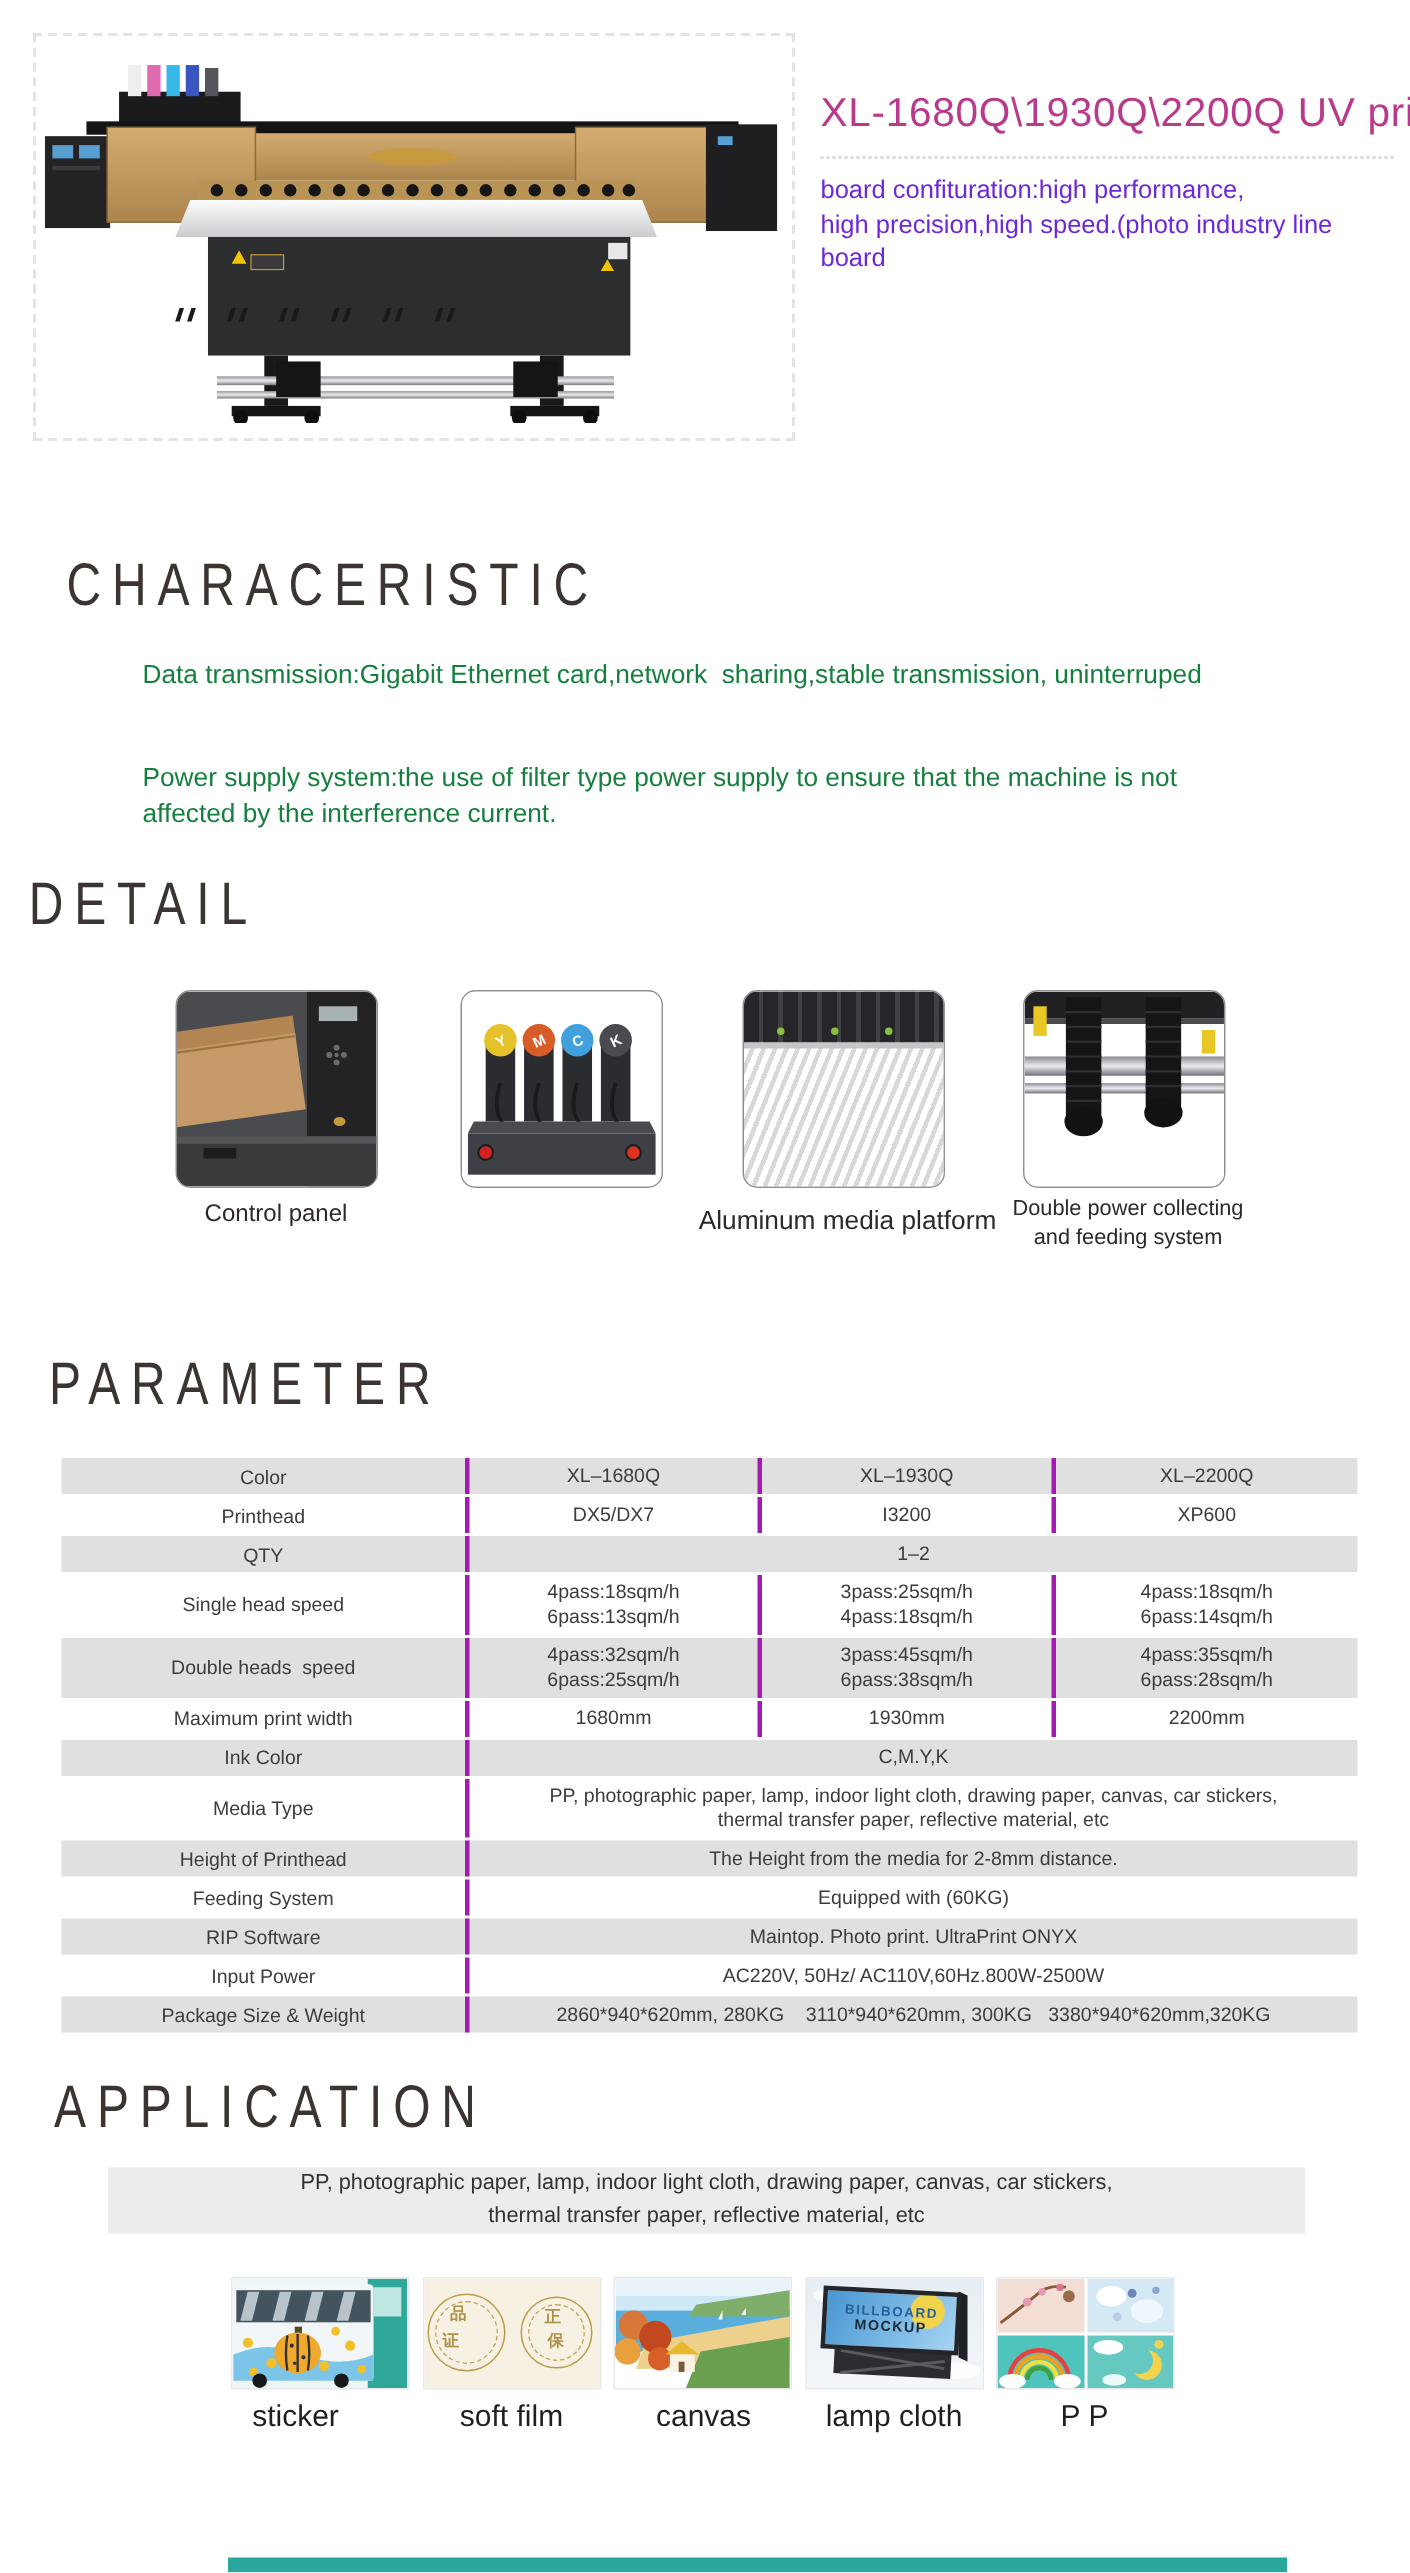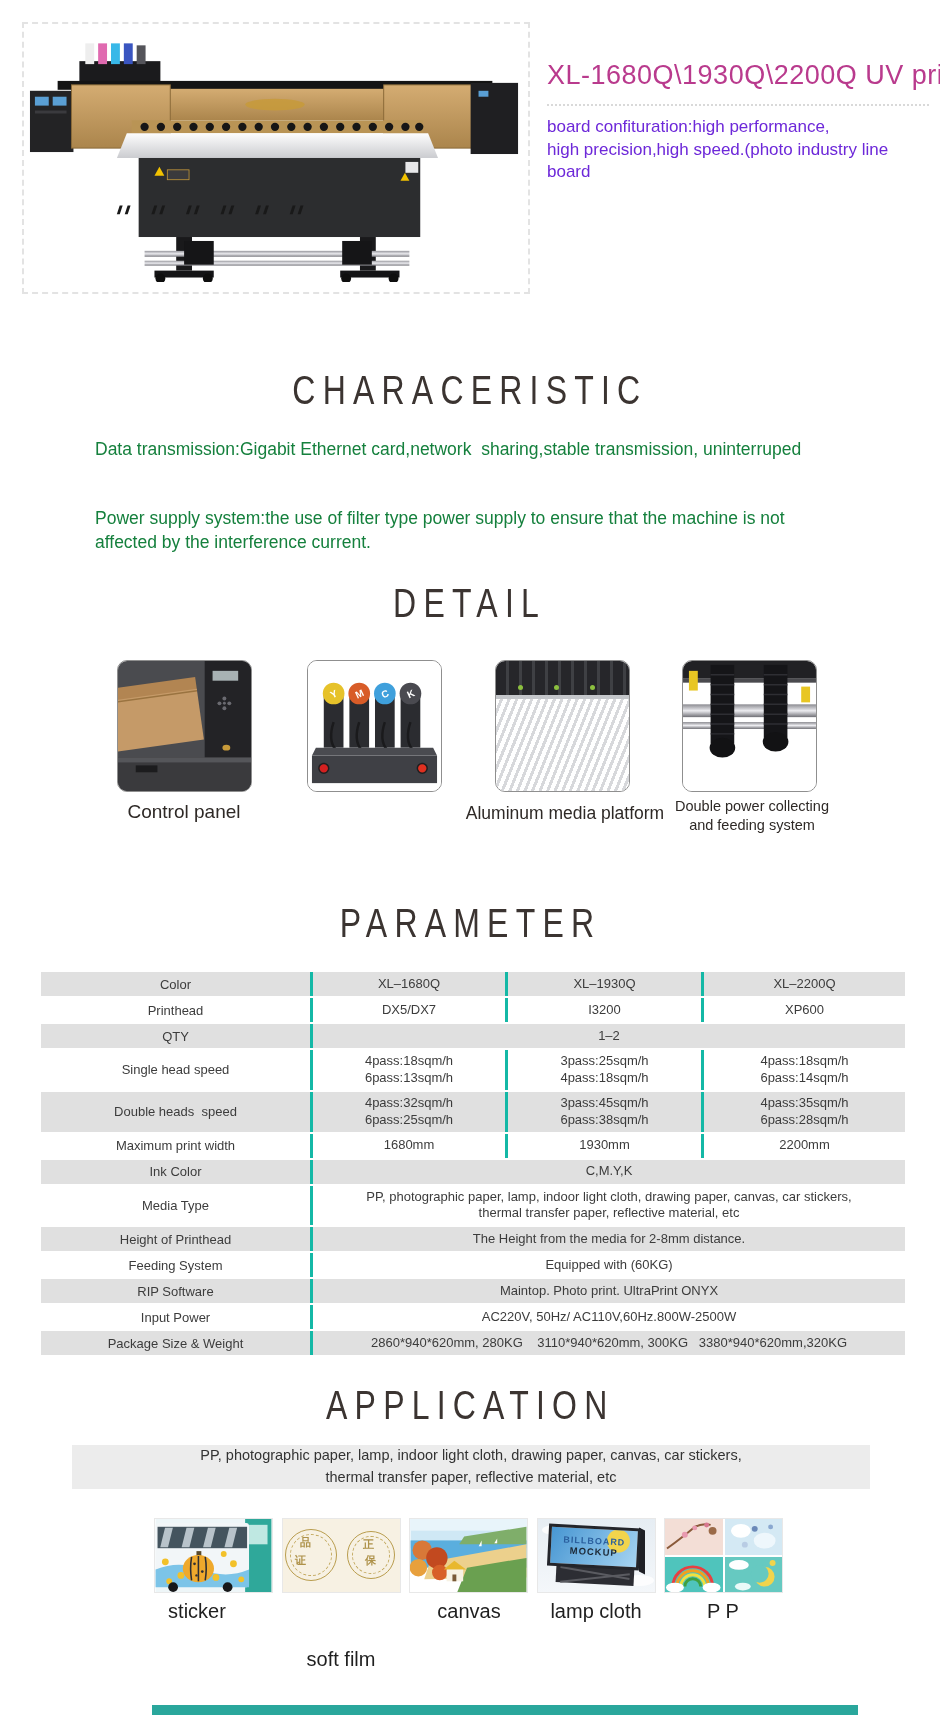--- a/index.html
+++ b/index.html
@@ -9,66 +9,66 @@
   
   .hero-frame{position:absolute;left:22px;top:22px;width:508px;height:272px;
               border:2px dashed #e3e3e3;box-sizing:border-box;background:#fff;}
   .hero-frame svg{position:absolute;left:4px;top:6px;}
   .hero-right{position:absolute;left:547px;top:60px;width:382px;}
   .hero-title{font-size:27px;color:#b93a8d;letter-spacing:.5px;white-space:nowrap;}
   .hero-dotline{border-top:2px dotted #d9d9d9;margin:13px 0 10px 0;}
   .hero-desc{font-size:17px;color:#6d28d9;line-height:1.33;white-space:pre-wrap;}
 
   
-  .sec-head{position:absolute;left:0;width:940px;text-align:center;color:#3b3431;}
+  .sec-head{position:absolute;left:0;width:940px;color:#3b3431;}
   .sec-head span{display:inline-block;font-size:40px;font-weight:400;letter-spacing:9px;
                  transform:scaleX(.8);transform-origin:center;}
   .h-char{top:368px;} .h-detail{top:581px;} .h-param{top:901px;} .h-app{top:1383px;}
 
   .char-p{position:absolute;left:95px;width:822px;font-size:17.5px;line-height:1.35;
           color:#15803d;white-space:pre-wrap;}
   .p1{top:438px;} .p2{top:468px;margin-top:39px;}
 
   
   .dcard{position:absolute;top:660px;width:135px;height:132px;border:1px solid #8f8f8f;
          border-radius:10px;overflow:hidden;background:#fff;box-sizing:border-box;}
   .dc1{left:117px;} .dc2{left:307px;} .dc3{left:495px;} .dc4{left:682px;}
   .dcap{position:absolute;text-align:center;color:#2e2926;white-space:pre-line;line-height:1.3;}
-  .cap1{top:800px;left:89px;width:190px;font-size:19px;}
+  .cap1{top:800px;left:89px;width:190px;font-size:16px;}
   .cap2{top:799px;left:276px;width:200px;font-size:20px;}
   .cap3{top:802px;left:465px;width:200px;font-size:17.5px;}
   .cap4{top:797px;left:652px;width:200px;font-size:14.5px;}
 
   
   .plat-art{position:absolute;inset:0;background:repeating-linear-gradient(112deg,#ffffff 0 4px,#d7d8db 4px 7px);}
   .plat-band{position:absolute;left:0;top:0;width:135px;height:34px;
              background:repeating-linear-gradient(90deg,#26262a 0 10px,#3f4044 10px 13px);}
   .plat-rail{position:absolute;left:0;top:34px;width:135px;height:4px;background:#c4c6ca;}
   .plat-dot{position:absolute;top:24px;width:5px;height:5px;border-radius:50%;background:#8cbf3f;}
 
   
   .ptable{position:absolute;left:41px;top:972px;width:864px;font-size:13px;color:#3c3c3c;}
   .trow{display:flex;border-bottom:2px solid #fff;}
   .trow.g .tlabel,.trow.g .tcell{background:#e0e0e0;}
   .tlabel{flex:0 0 269px;display:flex;align-items:center;justify-content:center;text-align:center;
           padding:3px 4px;box-sizing:border-box;min-height:24px;white-space:pre-wrap;}
   .tcell{display:flex;align-items:center;justify-content:center;text-align:center;
-         padding:3px 4px;box-sizing:border-box;border-left:3px solid #14b8a6;min-height:24px;
+         padding:3px 4px;box-sizing:border-box;border-left:3px solid #a21caf;min-height:24px;
          white-space:pre-wrap;line-height:1.3;}
   .c2{flex:0 0 195px;} .c3{flex:0 0 196px;} .cl{flex:1 1 auto;}
 
   
   .banner{position:absolute;left:72px;top:1445px;width:798px;height:44px;background:#ececec;
           display:flex;flex-direction:column;justify-content:center;text-align:center;
           font-size:14.5px;color:#333;line-height:1.5;}
   .aimg{position:absolute;top:1518px;width:119px;height:75px;overflow:hidden;background:#fff;
         border:1px solid #e8e8e8;box-sizing:border-box;}
   .ai1{left:154px;} .ai2{left:282px;} .ai3{left:409px;} .ai4{left:537px;} .ai5{left:664px;}
   .acap{position:absolute;top:1600px;width:160px;text-align:center;font-size:20px;color:#1f1f1f;}
-  .ac1{left:117px;} .ac2{left:261px;margin-top:48px;} .ac3{left:389px;} .ac4{left:516px;} .ac5{left:643px;}
+  .ac1{left:117px;} .ac2{left:261px;} .ac3{left:389px;} .ac4{left:516px;} .ac5{left:643px;}
 
   
   .film{position:absolute;inset:0;background:#f7f1e3;}
   .stamp{position:absolute;border:1.6px solid #b99d4e;border-radius:50%;}
   .stamp-in{position:absolute;inset:4px;border:1px dashed #c2a85e;border-radius:50%;}
   .stamp-ch{position:absolute;color:#ae924a;font-size:11px;font-weight:bold;}
 
   
   .lamp{position:absolute;inset:0;background:linear-gradient(#e6edf3,#f4f7fa);}
   .board{position:absolute;left:10px;top:7px;width:92px;height:42px;transform:rotate(3deg);

